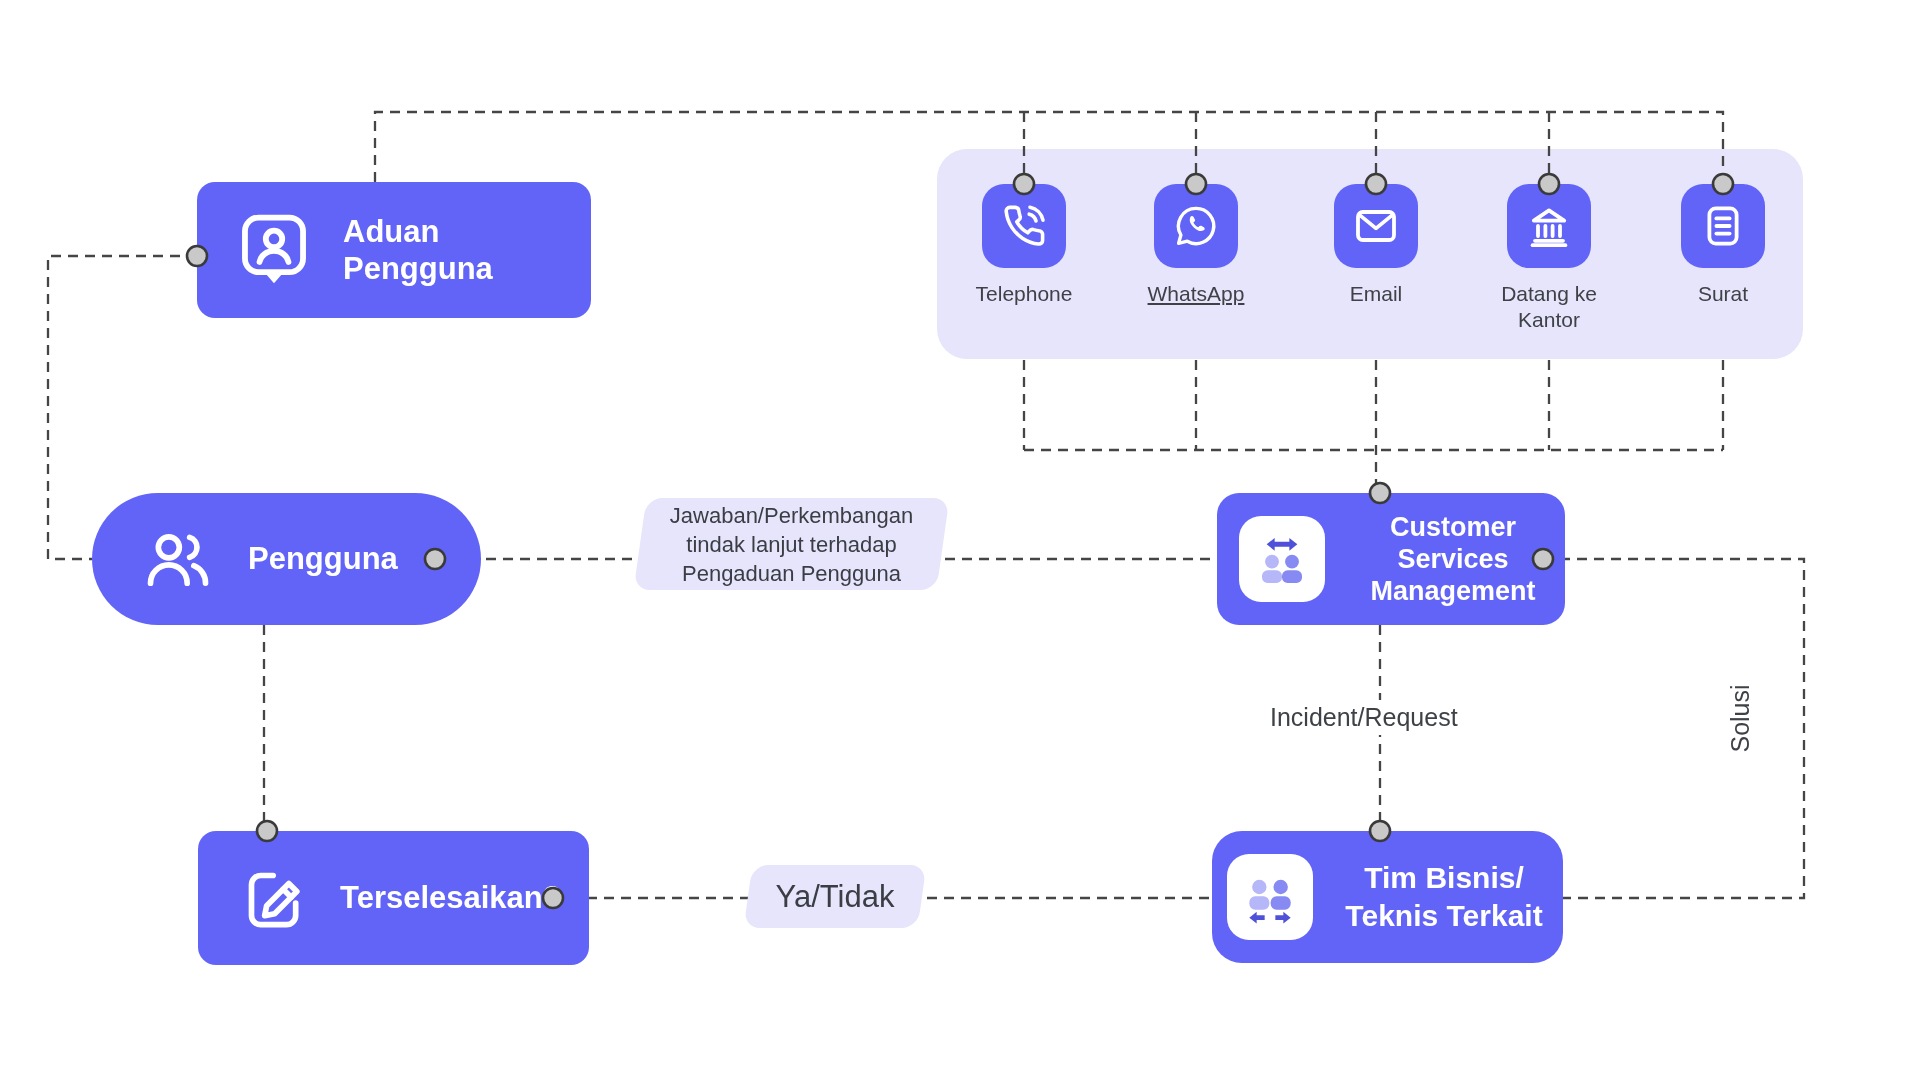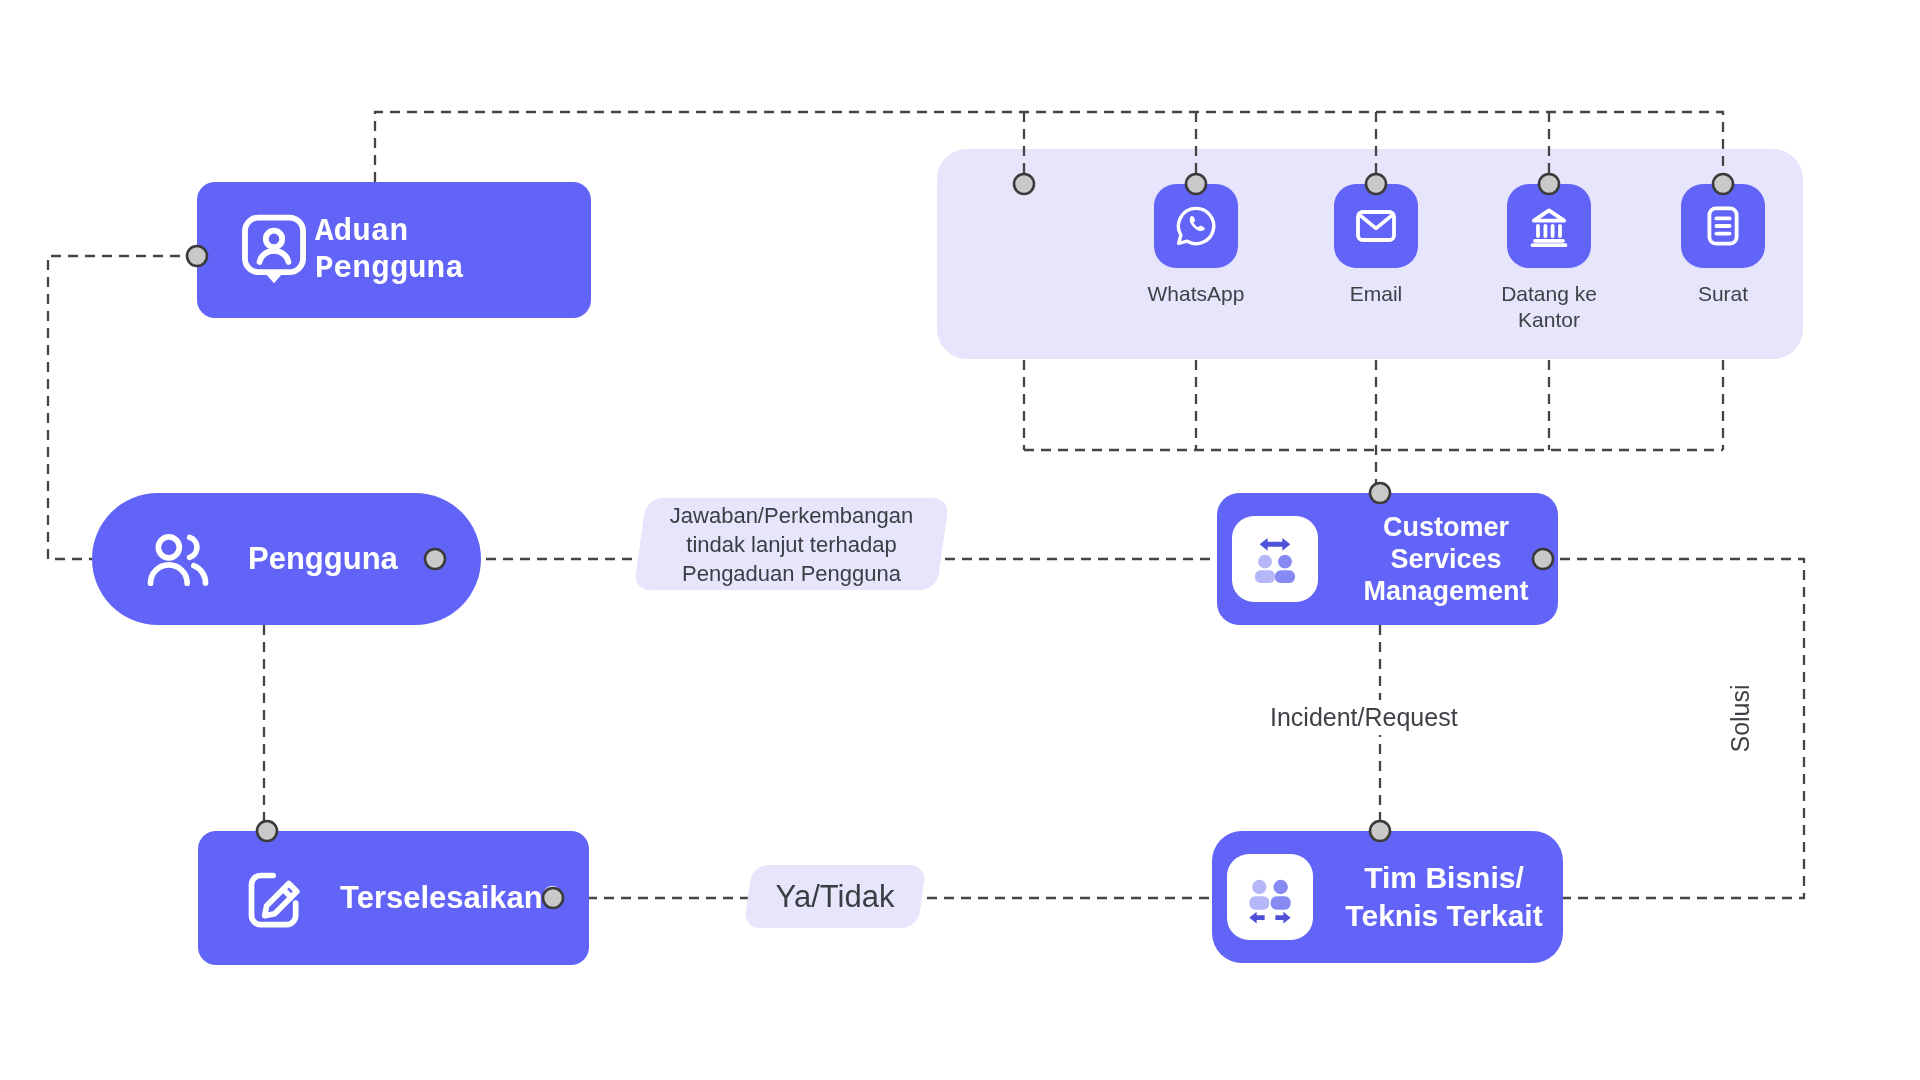--- a/index.html
+++ b/index.html
@@ -64,42 +64,52 @@
     <path d="M1196 360 V450"></path>
     <path d="M1376 360 V493"></path>
     <path d="M1549 360 V450"></path>
     <path d="M1723 360 V450"></path>
     <path d="M1024 450 H1723"></path>
     <path d="M1543 559 H1804 V898 H1548"></path>
     <path d="M1380 625 V830"></path>
     <path d="M553 898 H1212"></path>
   </svg>
 
-  <div class="abs node" style="left:197px;top:182px;width:358px;height:136px;padding-left:36px;font-family:Liberation Mono, monospace;">
+  <div class="abs node" style="left:197px;top:182px;width:358px;height:136px;padding-left:36px;gap:28px;">
     <span style="display:flex;">
       <svg width="82" height="82" viewBox="0 0 48 48" fill="none" stroke="#fff" stroke-width="3.4" stroke-linecap="round" stroke-linejoin="round">
         <rect x="7" y="5" width="34" height="32" rx="8"></rect>
         <path d="M17.5 36 L24 43.5 L30.5 36 Z" fill="#fff" stroke="none"></path>
         <circle cx="24" cy="17.5" r="4.8"></circle>
         <path d="M15.5 31 a8.6 7.6 0 0 1 17 0"></path>
       </svg>
     </span>
     <span class="ntext" style="font-size: 31px; line-height: 37px; white-space: pre-line;">Aduan
 Pengguna</span>
   </div>
 
+  <div class="abs channel-item" style="left:939px;top:184px;">
+    <div class="tile">
+      <svg width="48" height="48" viewBox="0 0 24 24" fill="none" stroke="#fff" stroke-width="1.8" stroke-linecap="round" stroke-linejoin="round">
+        <path d="M14.6 6.1a4.6 4.6 0 0 1 3.4 3.4"></path>
+        <path d="M15 2.6a8.3 8.3 0 0 1 6.5 6.5"></path>
+        <path d="M21.3 16.6v2.6a1.8 1.8 0 0 1-2 1.8 18 18 0 0 1-7.9-2.8 17.7 17.7 0 0 1-5.5-5.5A18 18 0 0 1 3.1 4.7a1.8 1.8 0 0 1 1.8-2h2.7a1.8 1.8 0 0 1 1.8 1.6c.1.9.3 1.7.6 2.6a1.8 1.8 0 0 1-.4 1.9L8.4 9.9a14.6 14.6 0 0 0 5.5 5.5l1.1-1.2a1.8 1.8 0 0 1 1.9-.4c.9.3 1.7.5 2.6.6a1.8 1.8 0 0 1 1.8 1.9z"></path>
+      </svg>
+    </div>
+    <div class="channel-label" style="white-space: pre-line;">Telephone</div>
+  </div>
 
   <div class="abs channel-item" style="left:1111px;top:184px;">
     <div class="tile">
       <svg width="48" height="48" viewBox="0 0 24 24" fill="none" stroke="#fff" stroke-width="1.7" stroke-linecap="round" stroke-linejoin="round">
         <path d="M12 3.2a8.8 8.8 0 0 0-7.55 13.3L3.3 20.7l4.35-1.1A8.8 8.8 0 1 0 12 3.2z"></path>
         <path d="M9.2 7.5c.27-.62 1.2-.67 1.52-.08l.72 1.33c.18.34.1.76-.19 1.02l-.56.5c.5 1.05 1.35 1.9 2.4 2.4l.5-.56c.26-.3.68-.37 1.02-.19l1.33.72c.59.32.54 1.25-.08 1.52-.9.4-1.93.42-2.83.04a8.5 8.5 0 0 1-3.87-3.87c-.38-.9-.36-1.93.04-2.83z" fill="#fff" stroke="none"></path>
       </svg>
     </div>
-    <div class="channel-label" style="white-space: pre-line;">WhatsApp</div>
+    <div class="channel-label" style="white-space: pre-line; text-decoration: underline;">WhatsApp</div>
   </div>
 
   <div class="abs channel-item" style="left:1464px;top:184px;">
     <div class="tile">
       <svg width="48" height="48" viewBox="0 0 24 24" fill="none" stroke="#fff" stroke-width="1.9" stroke-linecap="round" stroke-linejoin="round">
         <path d="M4.4 9.3 L12 4.2 L19.6 9.3 Z"></path>
         <path d="M6.5 12 v5"></path>
           <path d="M10.2 12 v5"></path>
           <path d="M13.8 12 v5"></path>
           <path d="M17.5 12 v5"></path>
@@ -145,21 +155,21 @@
     <span class="ntext" style="font-size: 31px; white-space: pre-line;">Pengguna</span>
   </div>
 
   <div class="abs skew-label" style="left:640px;top:498px;width:303px;height:92px;">
     <div class="bg"></div>
     <div class="txt" style="font-size: 22px; line-height: 29px; white-space: pre-line;">Jawaban/Perkembangan
 tindak lanjut terhadap
 Pengaduan Pengguna</div>
   </div>
 
-  <div class="abs node" style="left:1217px;top:493px;width:326px;height:132px;padding-left:15px;gap:16px;border-radius:22px;">
+  <div class="abs node" style="left:1217px;top:493px;width:326px;height:132px;padding-left:22px;gap:16px;border-radius:22px;">
     <div class="white-tile">
       <svg width="64" height="64" viewBox="0 0 48 48">
         <path d="M12.5 13 l6-4.8 v2.9 h11 v-2.9 l6 4.8 -6 4.8 v-2.9 h-11 v2.9 z" fill="#4F52D8"></path>
         <circle cx="16.5" cy="26" r="5.2" fill="#B5B7F8"></circle>
         <rect x="9" y="32.5" width="15" height="9.5" rx="4.2" fill="#B5B7F8"></rect>
         <circle cx="31.5" cy="26" r="5.2" fill="#878AF3"></circle>
         <rect x="24" y="32.5" width="15" height="9.5" rx="4.2" fill="#878AF3"></rect>
       </svg>
     </div>
     <div class="ntext" style="font-size: 27px; line-height: 32px; flex: 1 1 0%; text-align: center; white-space: pre-line;">Customer

